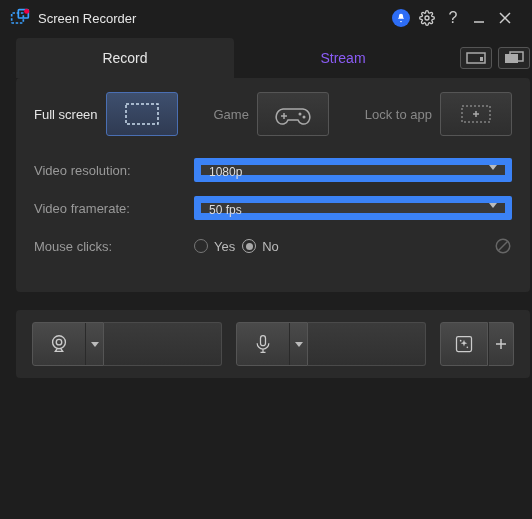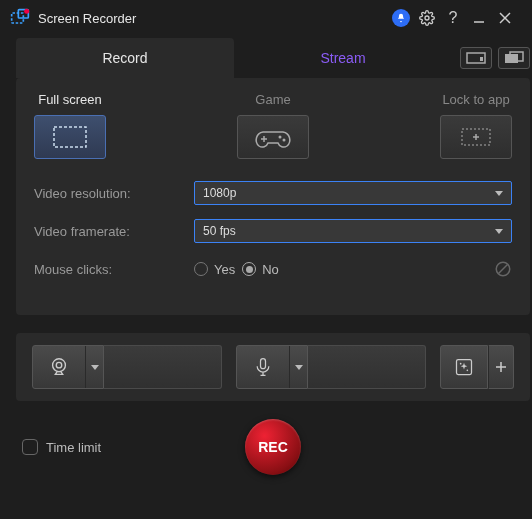--- a/index.html
+++ b/index.html
@@ -12,30 +12,30 @@
 .bell{width:18px;height:18px;border-radius:50%;background:#2d6df6;display:flex;align-items:center;justify-content:center}
 .bell svg{width:10px;height:10px;fill:#fff}
 .main{padding:0 2px 14px 16px}
 .tabs{display:flex;align-items:center;height:40px;position:relative;margin-top:2px}
 .tab{flex:1;text-align:center;height:40px;line-height:40px;color:#8b5cf6;cursor:pointer;font-size:14px}
 .tab.active{color:#e6e6e6;background:#2a2a2a;border-top-left-radius:4px;border-top-right-radius:4px}
 .tab-icons{display:flex;gap:6px;margin-left:8px}
 .tbicon{width:32px;height:22px;border:1px solid #555;border-radius:3px;display:flex;align-items:center;justify-content:center;cursor:pointer;background:#262626}
 .panel{background:#2a2a2a;border-radius:4px;padding:14px 18px 24px 18px;margin-top:0}
 .modes{display:flex;justify-content:space-between;margin-bottom:8px}
-.mode{display:flex;flex-direction:column;align-items:center;gap:8px;cursor:pointer}
+.mode{display:flex;flex-direction:row;align-items:center;gap:8px;cursor:pointer}
 .mode-label{color:#888;font-size:13px}
 .mode.active .mode-label{color:#e6e6e6}
 .mode-box{width:72px;height:44px;border:1px solid #555;border-radius:3px;display:flex;align-items:center;justify-content:center;background:linear-gradient(#3a3a3a,#2e2e2e)}
 .mode.active .mode-box{border:1px solid #4a6fb3;background:linear-gradient(#3e4f6e,#2f3a52)}
 .mode-box svg{width:40px;height:26px}
 .form{margin-top:18px}
 .row{display:flex;align-items:center;height:32px;margin-bottom:6px}
 .row .lbl{width:160px;color:#999}
-.select{flex:1;height:24px;background:#383838;border:1px solid #3b82f6;border-radius:2px;display:flex;align-items:center;padding:0 8px;justify-content:space-between;cursor:pointer}
+.select{flex:1;height:24px;background:#383838;border:7px solid #3b82f6;border-radius:2px;display:flex;padding:0 8px;justify-content:space-between;cursor:pointer}
 .select span{color:#ddd;font-size:12px}
 .radios{display:flex;align-items:center;gap:7px}
 .radio{display:flex;align-items:center;gap:6px;cursor:pointer}
 .radio .dot{width:14px;height:14px;border:1.5px solid #777;border-radius:50%;display:flex;align-items:center;justify-content:center}
 .radio.sel .dot::after{content:"";width:7px;height:7px;background:#aaa;border-radius:50%}
 .radio.sel .dot{border-color:#aaa}
 .forbid{width:18px;height:18px;margin-left:auto}
 .strip{margin-top:18px;background:#2a2a2a;border-radius:4px;padding:12px 16px;display:flex;gap:14px}
 .sbtn{height:44px;background:linear-gradient(#4a4a4a,#383838);border:1px solid #555;border-radius:3px;display:flex;align-items:center;justify-content:center;cursor:pointer;position:relative}
 .sbtn.split{padding:0}
@@ -220,20 +220,13 @@
       </div>
       <div class="sbtn" style="width:26px;border-top-left-radius:0;border-bottom-left-radius:0;border-left:1px solid #2a2a2a">
         <svg width="12" height="12">
             <line x1="6" y1="1" x2="6" y2="11" stroke="#ccc" stroke-width="1.5"></line>
             <line x1="1" y1="6" x2="11" y2="6" stroke="#ccc" stroke-width="1.5"></line>
           </svg>
       </div>
     </div>
   </div>
 
-  <div class="footer">
-    <div class="chk"></div>
-    <div>Time limit</div>
-    <div class="rec">
-        <span>REC</span>
-      </div>
-  </div>
 </div>
 
 </body></html>

